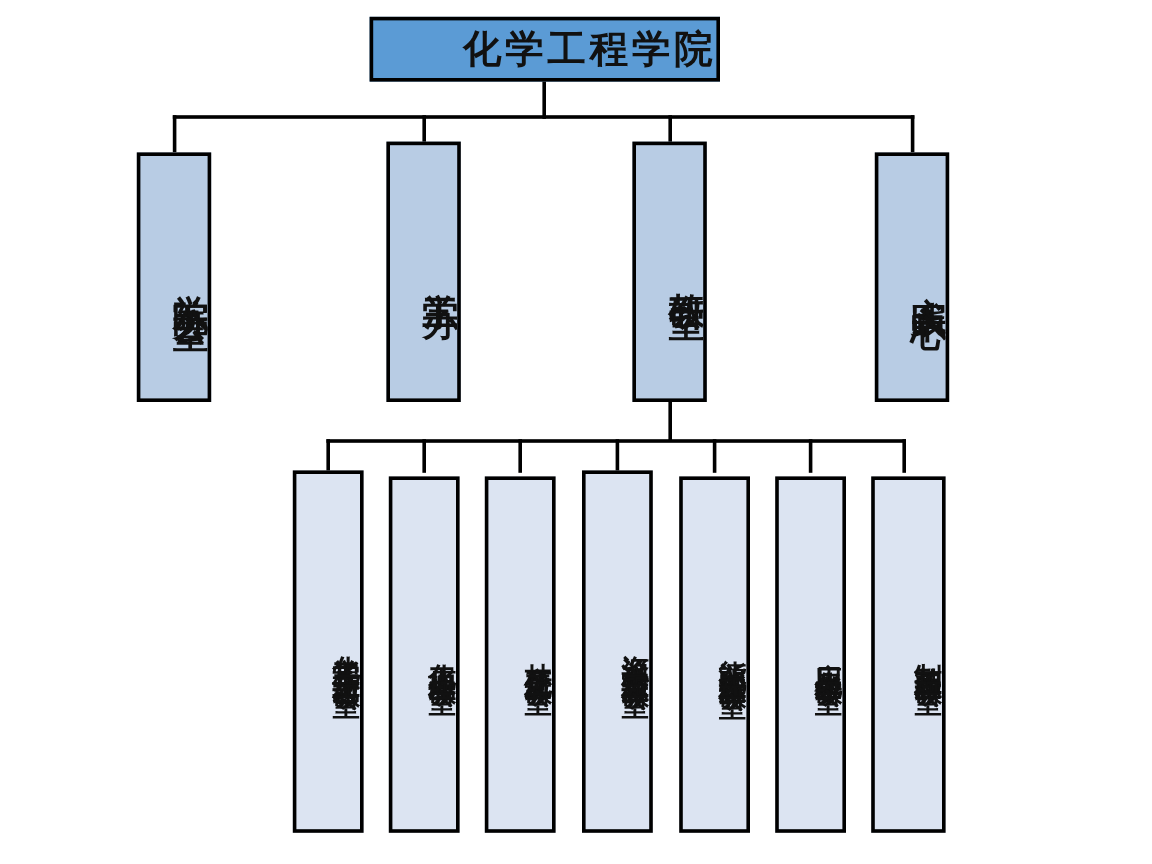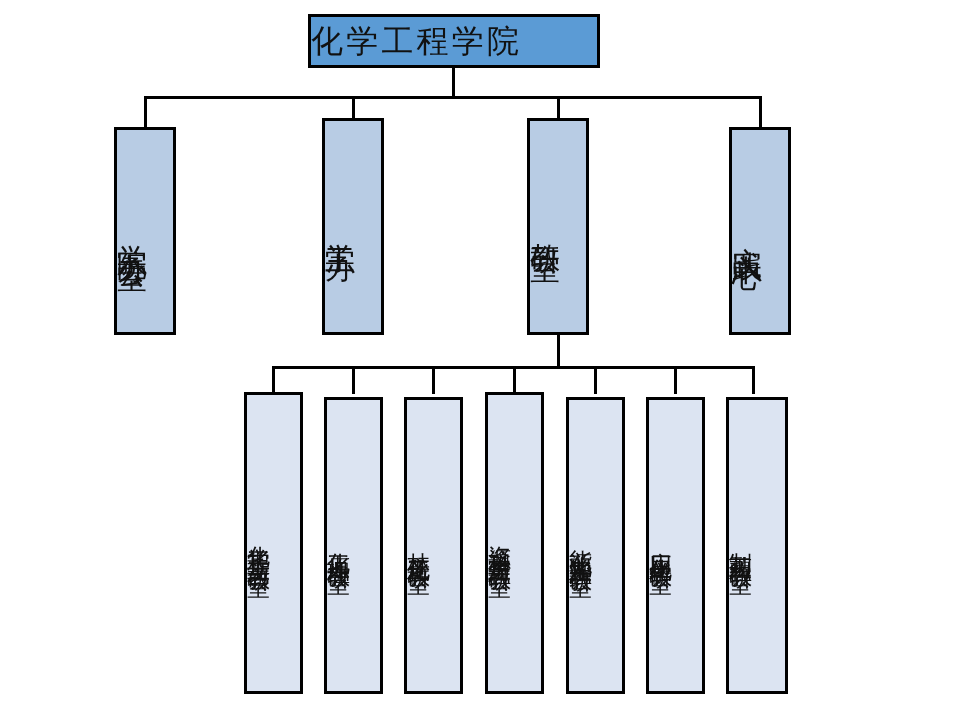--- a/index.html
+++ b/index.html
@@ -20,22 +20,23 @@
     background: #ffffff;
   }
 
   
   .node {
     position: absolute;
     box-sizing: border-box;
     border: 3px solid #000000;
     display: flex;
     align-items: center;
-    justify-content: flex-start;
+    justify-content: flex-end;
     overflow: hidden;
+    font-weight: bold;
   }
   .node .node-label {
     display: block;
     writing-mode: vertical-rl;
     text-orientation: upright;
     letter-spacing: 0.14em;
     line-height: 1.0;
     color: #111111;
     text-align: center;
     white-space: nowrap;

